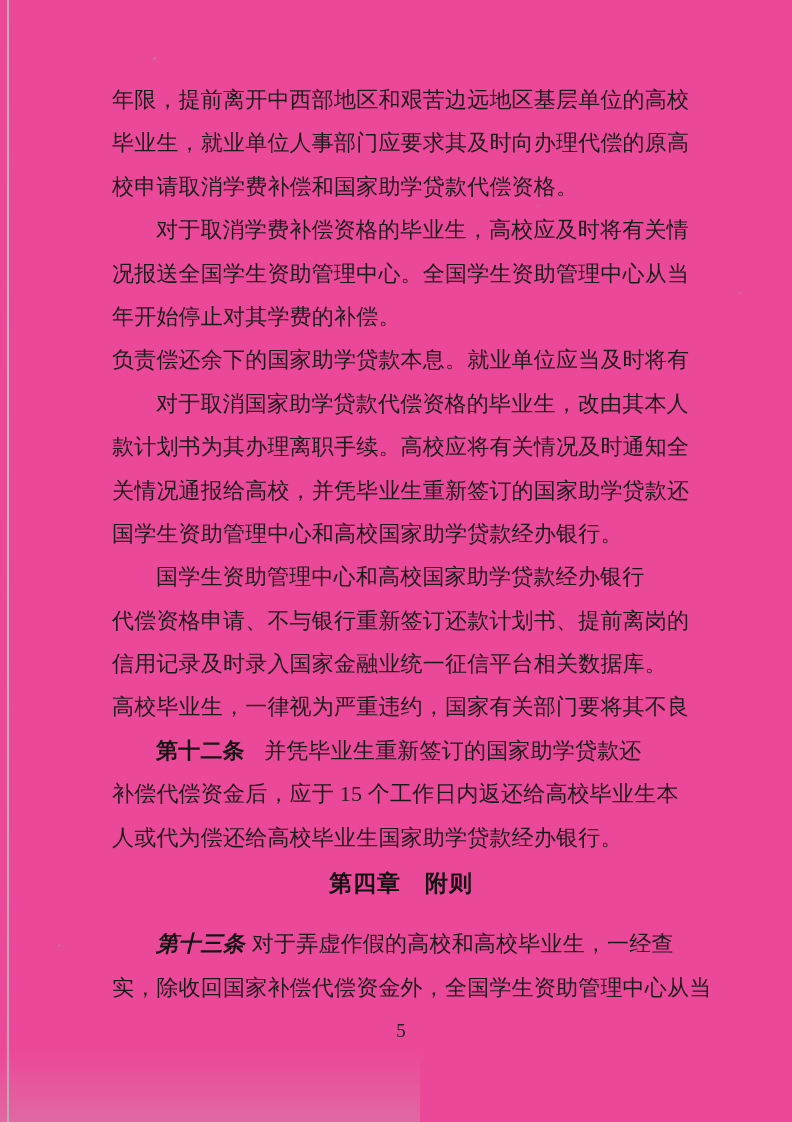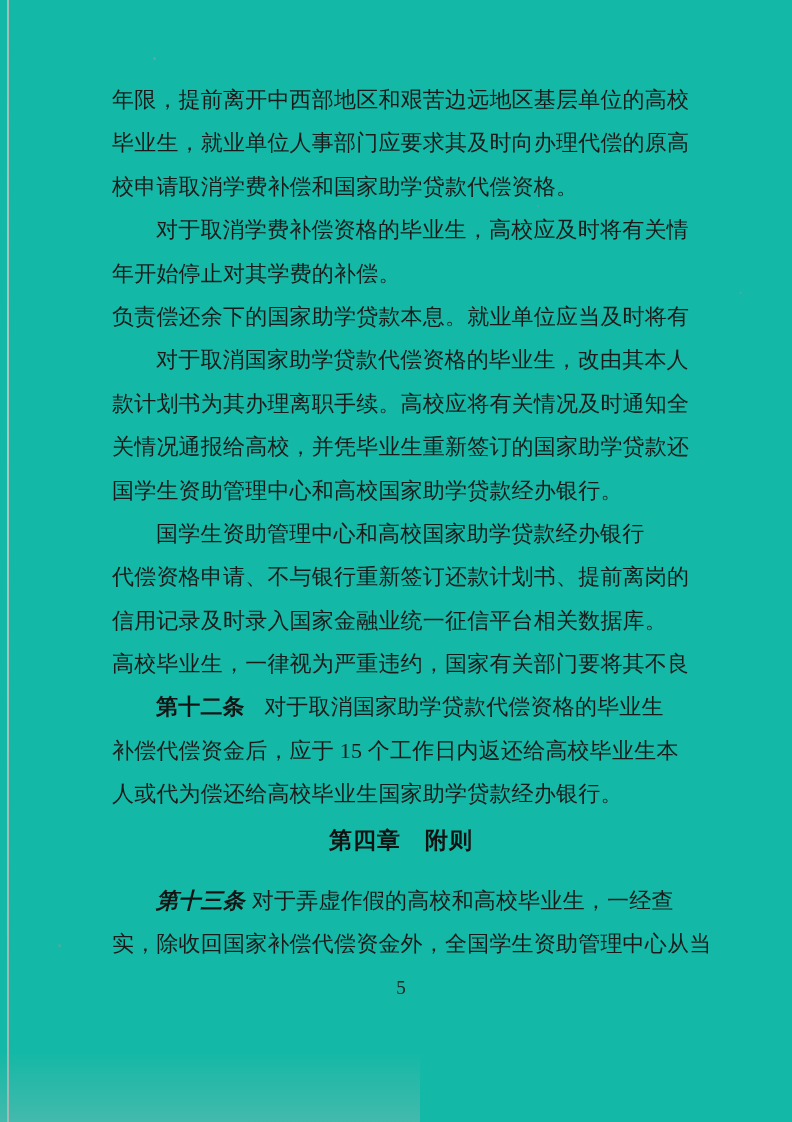--- a/index.html
+++ b/index.html
@@ -5,21 +5,21 @@
   html, body {
     margin: 0;
     padding: 0;
     background: #e9e9e9;
   }
   .page {
     position: relative;
     width: 792px;
     height: 1122px;
     margin: 0 auto;
-    background: #14b8a6;
+    background: #ec4899;
     overflow: hidden;
     color: #1b1b1b;
     font-family: "Liberation Serif", "DejaVu Serif", serif;
   }
   
   .edge-line {
     position: absolute;
     left: 7px;
     top: 0;
     bottom: 0;
@@ -109,41 +109,42 @@
   <div class="content">
 
     <div class="para">
       <span class="line">年限，提前离开中西部地区和艰苦边远地区基层单位的高校</span>
       <span class="line">毕业生，就业单位人事部门应要求其及时向办理代偿的原高</span>
       <span class="line">校申请取消学费补偿和国家助学贷款代偿资格。</span>
     </div>
 
     <div class="para">
       <span class="line indent">对于取消学费补偿资格的毕业生，高校应及时将有关情</span>
+      <span class="line">况报送全国学生资助管理中心。全国学生资助管理中心从当</span>
       <span class="line">年开始停止对其学费的补偿。</span>
     </div>
 
     <div class="para">
       <span class="line">负责偿还余下的国家助学贷款本息。就业单位应当及时将有</span>
       <span class="line indent">对于取消国家助学贷款代偿资格的毕业生，改由其本人</span>
       <span class="line">款计划书为其办理离职手续。高校应将有关情况及时通知全</span>
       <span class="line">关情况通报给高校，并凭毕业生重新签订的国家助学贷款还</span>
       <span class="line">国学生资助管理中心和高校国家助学贷款经办银行。</span>
     </div>
 
     <div class="para">
       <span class="line indent">国学生资助管理中心和高校国家助学贷款经办银行</span>
       <span class="line">代偿资格申请、不与银行重新签订还款计划书、提前离岗的</span>
       <span class="line">信用记录及时录入国家金融业统一征信平台相关数据库。</span>
       <span class="line">高校毕业生，一律视为严重违约，国家有关部门要将其不良</span>
     </div>
 
     <div class="para">
       <span class="line indent">
-        <span class="art-num wide-gap">第十二条</span><span>对于取消国家助学贷款代偿资格的毕业生</span>
+        <span class="art-num wide-gap">第十二条</span><span>并凭毕业生重新签订的国家助学贷款还</span>
       </span>
       <span class="line">补偿代偿资金后，应于 15 个工作日内返还给高校毕业生本</span>
       <span class="line">人或代为偿还给高校毕业生国家助学贷款经办银行。</span>
     </div>
 
     <div class="chapter-heading">第四章　附则</div>
 
     <div class="para">
       <span class="line indent">
         <span class="art-num small-gap">第十三条</span><span>对于弄虚作假的高校和高校毕业生，一经查</span>

